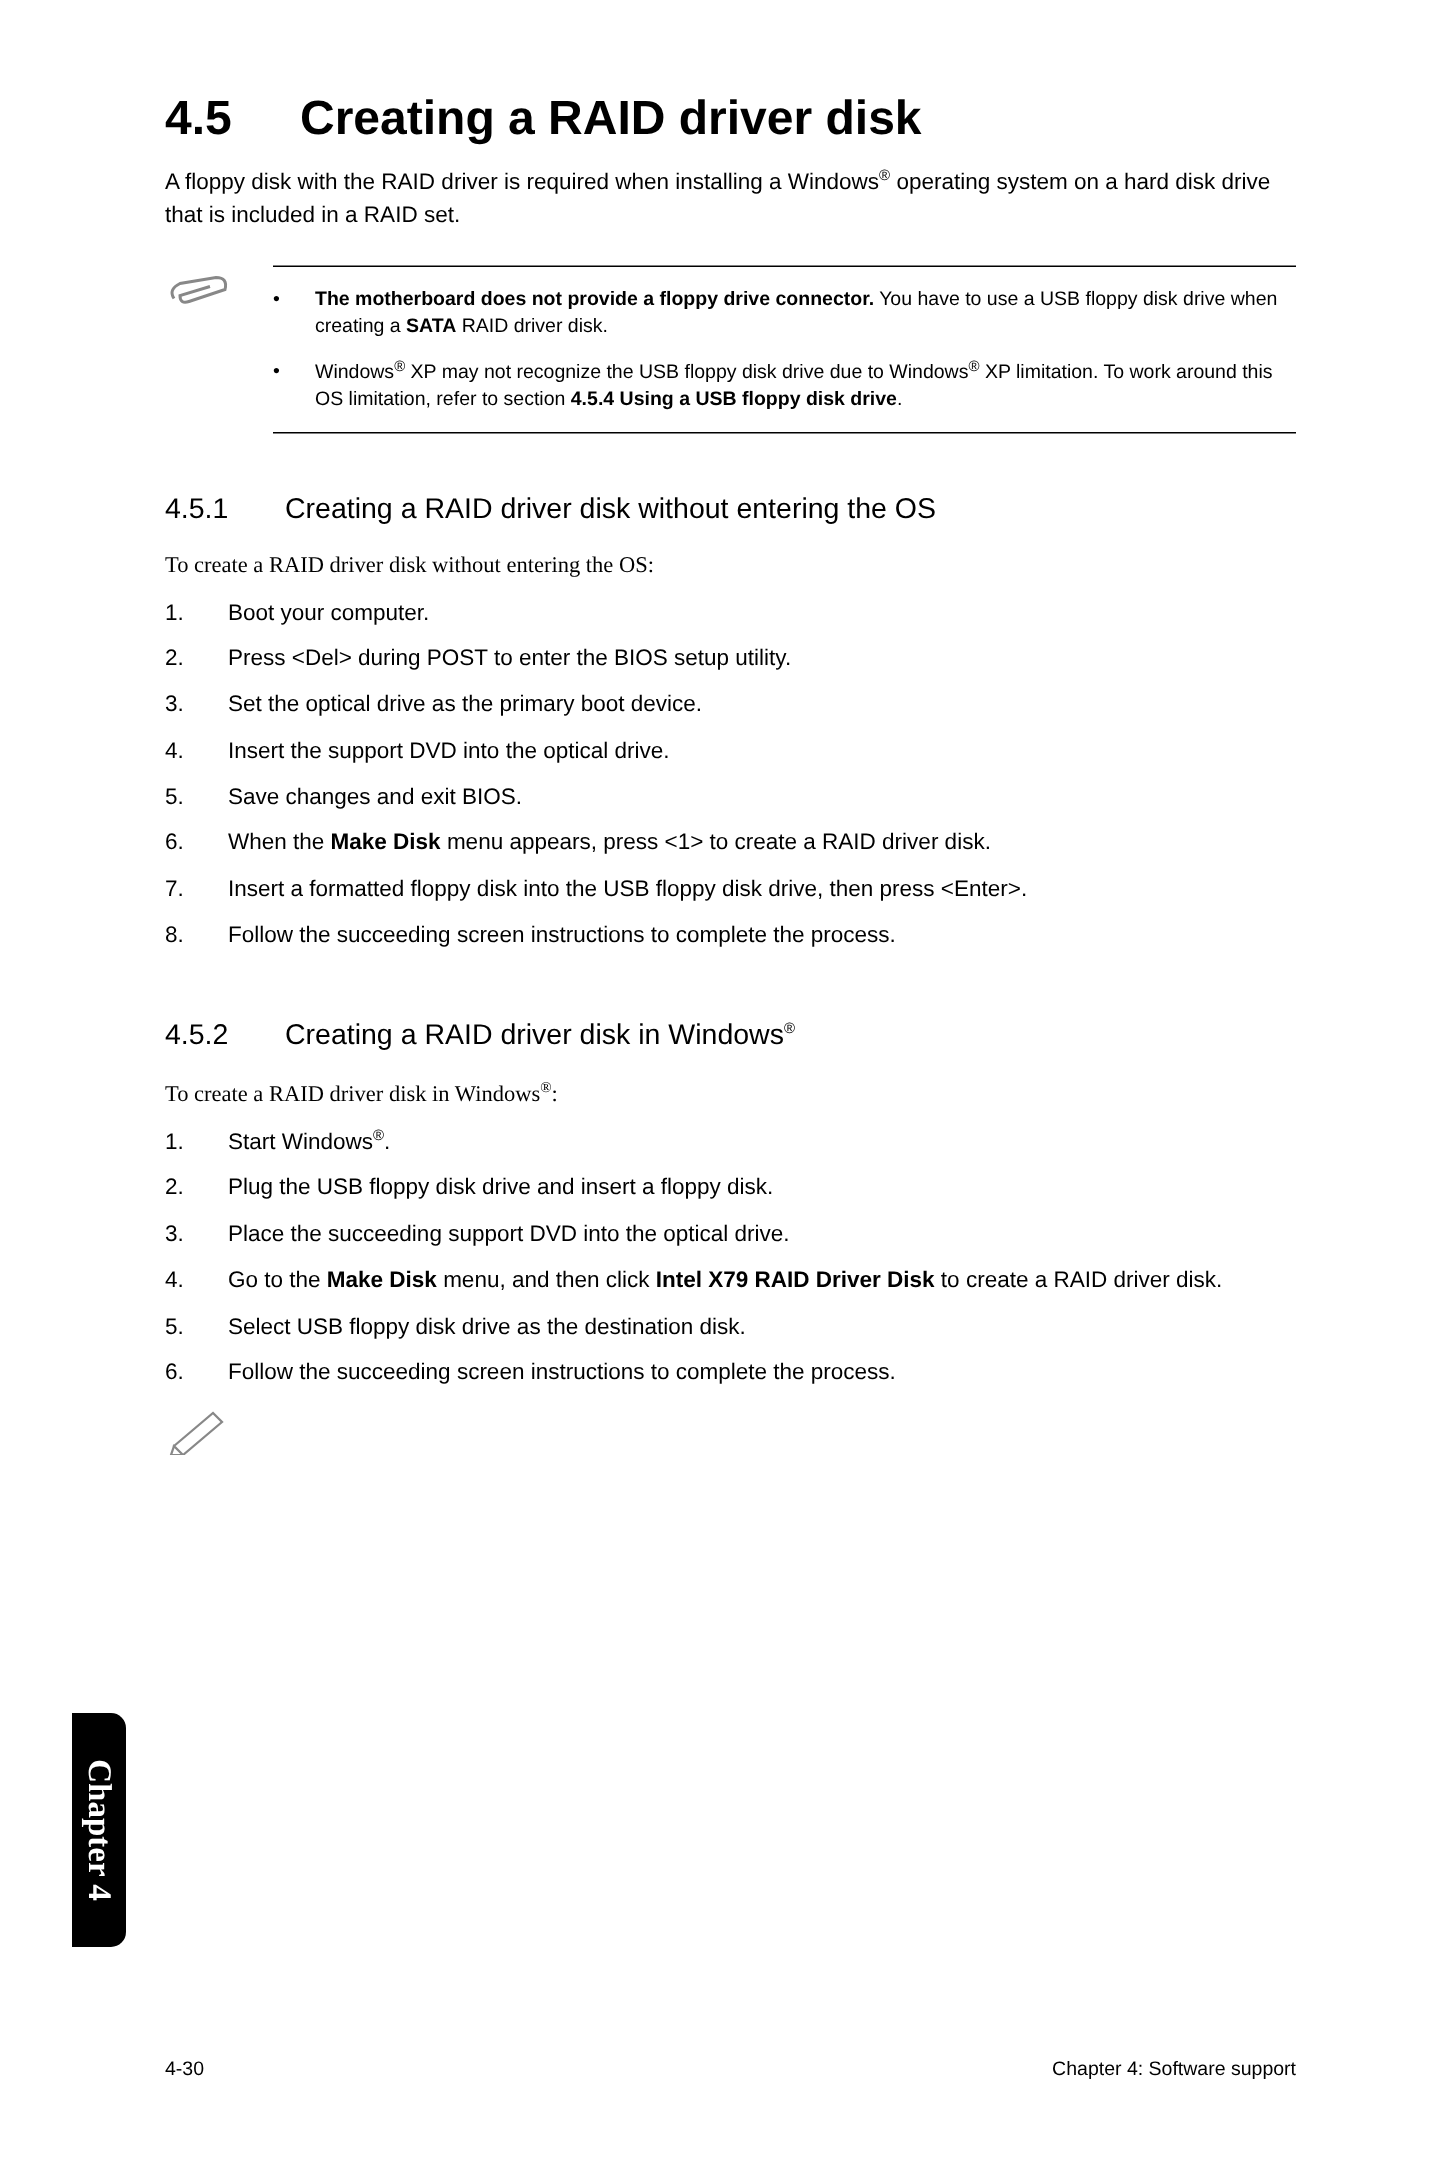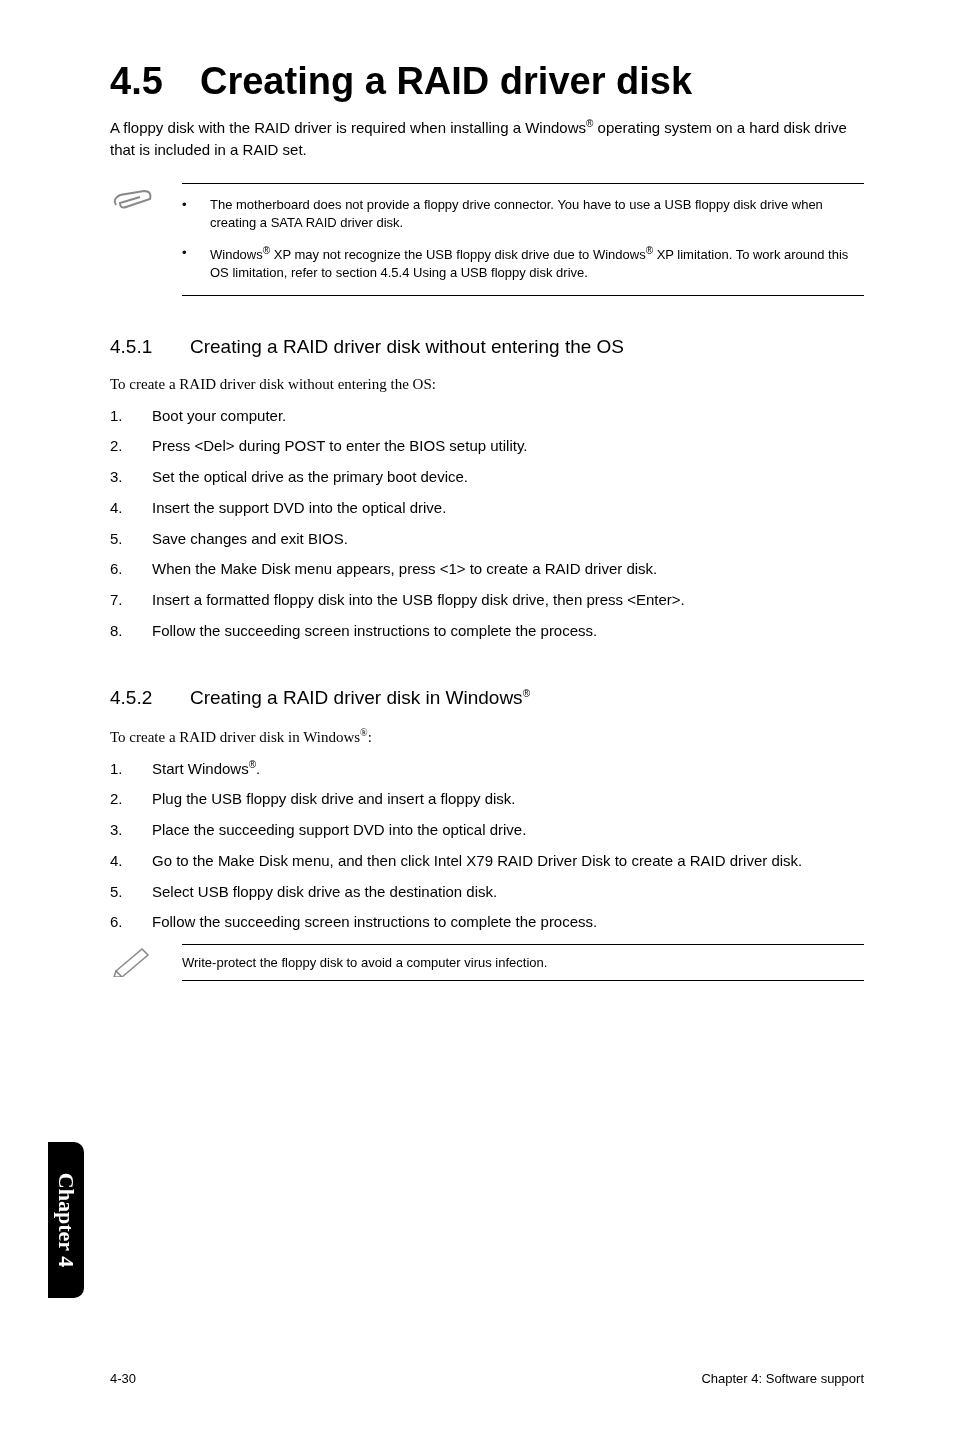--- a/index.html
+++ b/index.html
@@ -6,21 +6,21 @@
     body {
       width: 954px;
       height: 1438px;
       background: #fff;
       font-family: Arial, Helvetica, sans-serif;
       color: #000;
       position: relative;
       padding: 60px 90px 50px 110px;
     }
     .h1 {
-      font-size: 38px;
+      font-size: 32px;
       font-weight: bold;
       margin-bottom: 14px;
     }
     .h1-num { display: inline-block; width: 90px; }
     .intro {
       font-size: 15px;
       line-height: 1.45;
       margin-bottom: 22px;
     }
     .reg { font-size: 10px; vertical-align: super; }
@@ -105,21 +105,21 @@
     }
     .footer {
       position:absolute;
       bottom:52px;
       left:110px;
       right:90px;
       display:flex;
       justify-content:space-between;
       font-size:13px;
     }
-    .bold { font-weight: normal; }
+    .bold { font-weight: bold; }
   </style>
 </head>
 <body>
 
 <div class="h1">
   <span class="h1-num">4.5</span><span>Creating a RAID driver disk</span>
 </div>
 
 <div class="intro">
   <span>A floppy disk with the RAID driver is required when installing a Windows</span><span class="reg">®</span><span> operating system on a hard disk drive that is included in a RAID set.</span>
@@ -216,21 +216,20 @@
     <div class="ol-num">6.</div>
     <div class="ol-text">Follow the succeeding screen instructions to complete the process.</div>
   </div>
 
 <div class="pencil-block">
   <div class="pencil-icon">
     <svg viewBox="0 0 44 34">
         <path d="M6 28 L32 6 L38 12 L12 34 Z M6 28 L4 34 L12 34 Z" fill="none" stroke="#888" stroke-width="1.5"></path>
       </svg>
   </div>
-  <div class="pencil-body">Write-protect the floppy disk to avoid a computer virus infection.</div>
 </div>
 
 <div class="side-tab">
   <div class="side-tab-text">Chapter 4</div>
 </div>
 
 <div class="footer">
   <span>4-30</span>
   <span>Chapter 4: Software support</span>
 </div>

